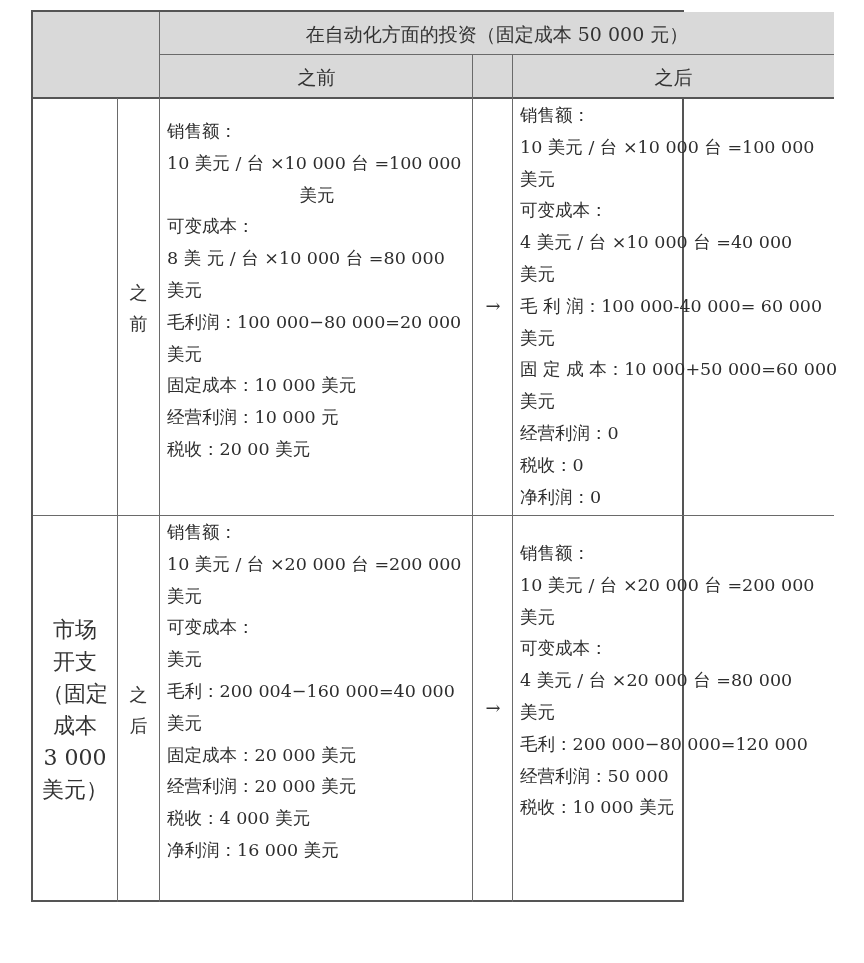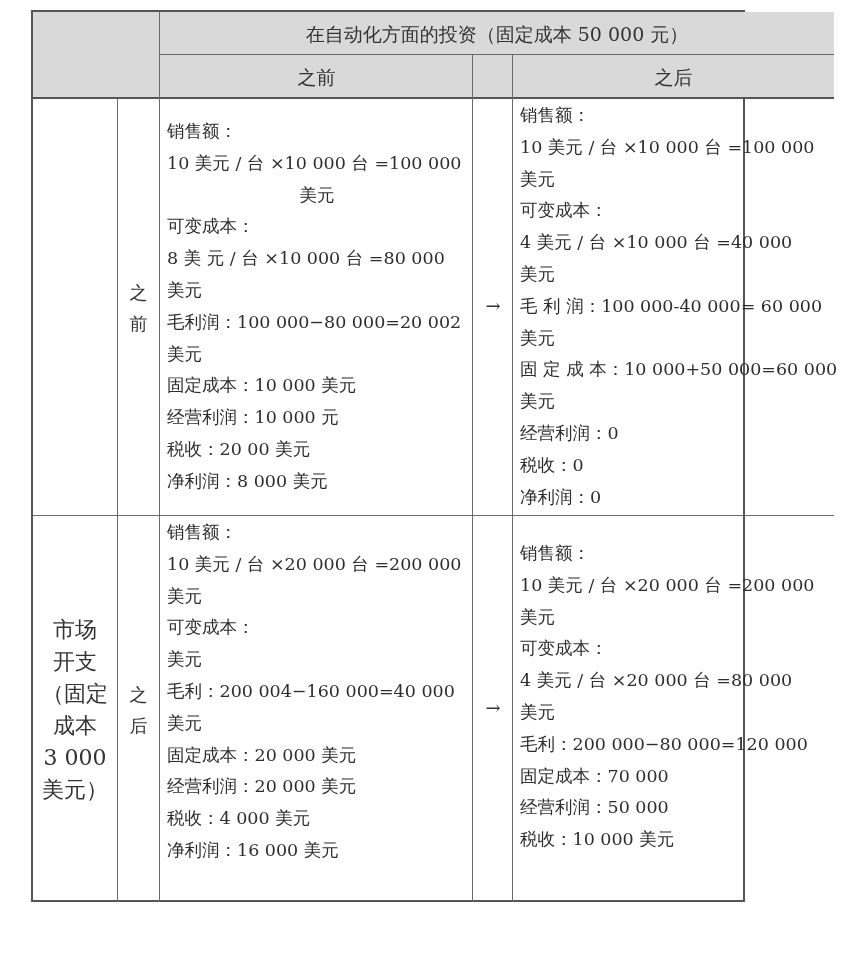--- a/index.html
+++ b/index.html
@@ -1,18 +1,18 @@
 <!DOCTYPE html>
 <html><head>
 <meta charset="utf-8">
 <style>
   html, body { margin: 0; padding: 0; background: #ffffff; }
   body { width: 864px; height: 963px; position: relative; overflow: hidden;
          font-family: "DejaVu Serif", "Liberation Serif", serif; color: #2a2a2a; }
-  .tbl { position: absolute; left: 31px; top: 10px; width: 714px; height: 892px;
+  .tbl { position: absolute; left: 31px; top: 10px; width: 653px; height: 892px;
          border: 2px solid #555; box-sizing: border-box; }
   .cell { position: absolute; box-sizing: border-box; }
   .hdr { background: #d9d9d9; }
   .vline { position: absolute; width: 1px; background: #6a6a6a; }
   .hline { position: absolute; height: 1px; background: #6a6a6a; }
   .htext { position: absolute; font-size: 19px; color: #333; text-align: center; white-space: nowrap; }
   .lines { position: absolute; font-size: 17.5px; line-height: 31.8px; color: #2d2d2d; }
   .lines div { white-space: nowrap; }
   .center { text-align: center; }
   .vlabel { position: absolute; font-size: 18px; line-height: 31px; text-align: center; color: #333; }
@@ -45,26 +45,25 @@
     <div>之</div>
     <div>前</div>
   </div>
   <div class="lines" style="left:134px;top:104px;width:300px;">
     <div>销售额：</div>
     <div>10 美元 / 台 ×10 000 台 =100 000</div>
     <div class="center">美元</div>
     <div>可变成本：</div>
     <div>8 美 元 / 台 ×10 000 台 =80 000</div>
     <div>美元</div>
-    <div>毛利润：100 000−80 000=20 002</div>
+    <div>毛利润：100 000−80 000=20 000</div>
     <div>美元</div>
     <div>固定成本：10 000 美元</div>
     <div>经营利润：10 000 元</div>
     <div>税收：20 00 美元</div>
-    <div>净利润：8 000 美元</div>
   </div>
   <div class="arrow" style="left:440px;top:283px;">→</div>
   <div class="lines" style="left:487px;top:88px;width:310px;">
     <div>销售额：</div>
     <div>10 美元 / 台 ×10 000 台 =100 000</div>
     <div>美元</div>
     <div>可变成本：</div>
     <div>4 美元 / 台 ×10 000 台 =40 000</div>
     <div>美元</div>
     <div>毛 利 润：100 000-40 000= 60 000</div>
@@ -103,17 +102,16 @@
   </div>
   <div class="arrow" style="left:440px;top:685px;">→</div>
   <div class="lines" style="left:487px;top:526px;width:310px;">
     <div>销售额：</div>
     <div>10 美元 / 台 ×20 000 台 =200 000</div>
     <div>美元</div>
     <div>可变成本：</div>
     <div>4 美元 / 台 ×20 000 台 =80 000</div>
     <div>美元</div>
     <div>毛利：200 000−80 000=120 000</div>
-    <div>固定成本：70 000</div>
     <div>经营利润：50 000</div>
     <div>税收：10 000 美元</div>
   </div>
 </div>
 
 </body></html>

